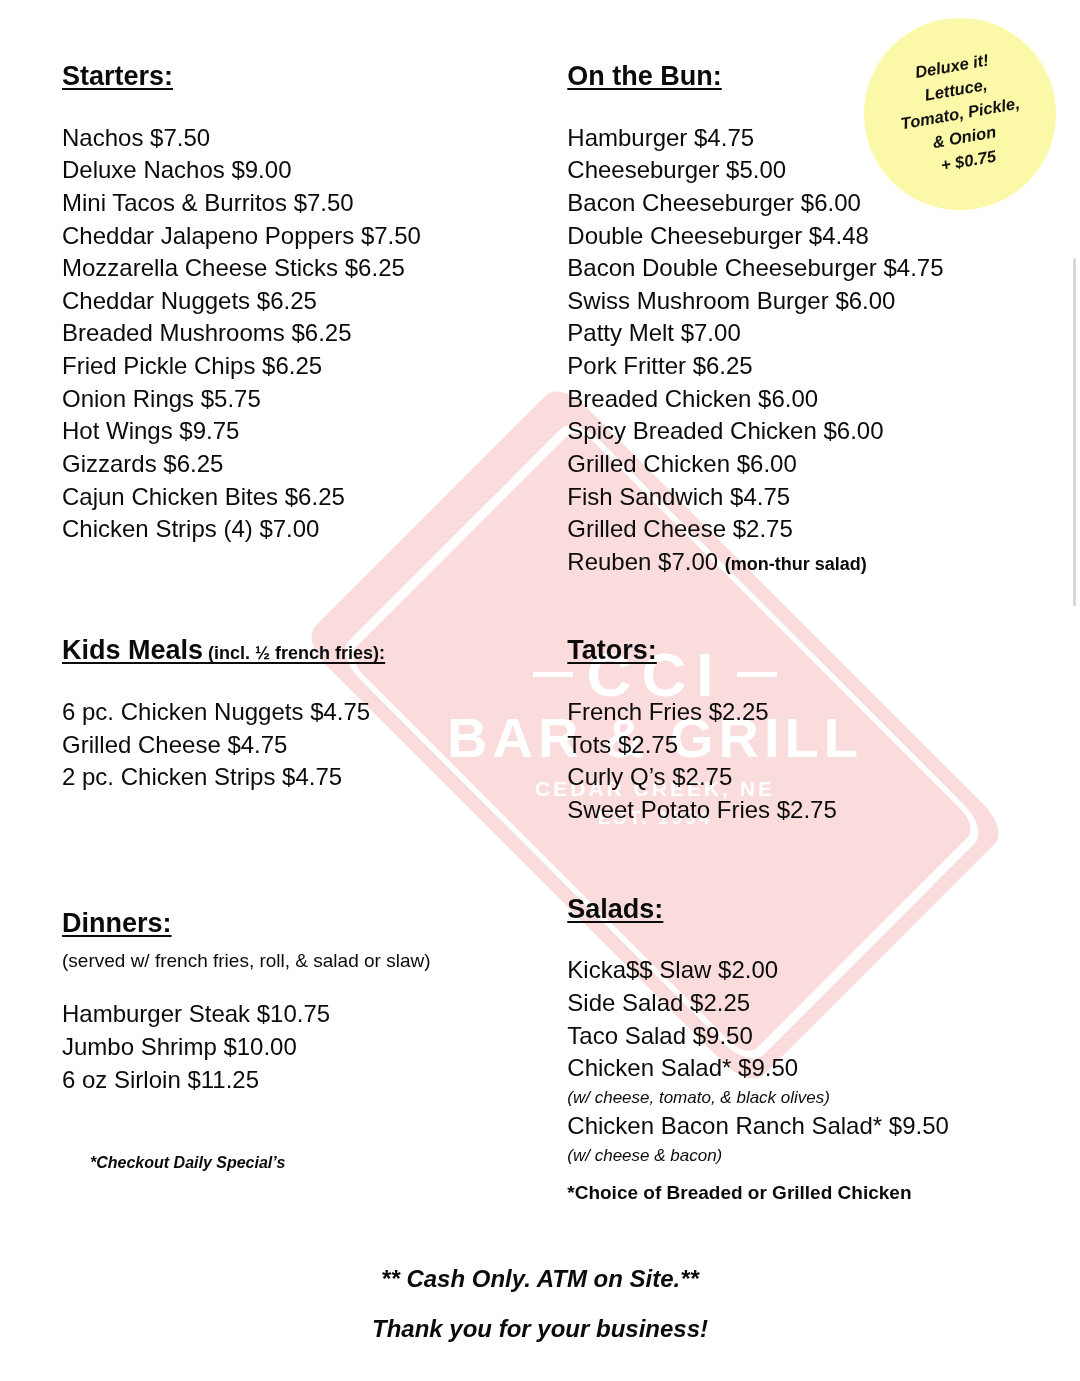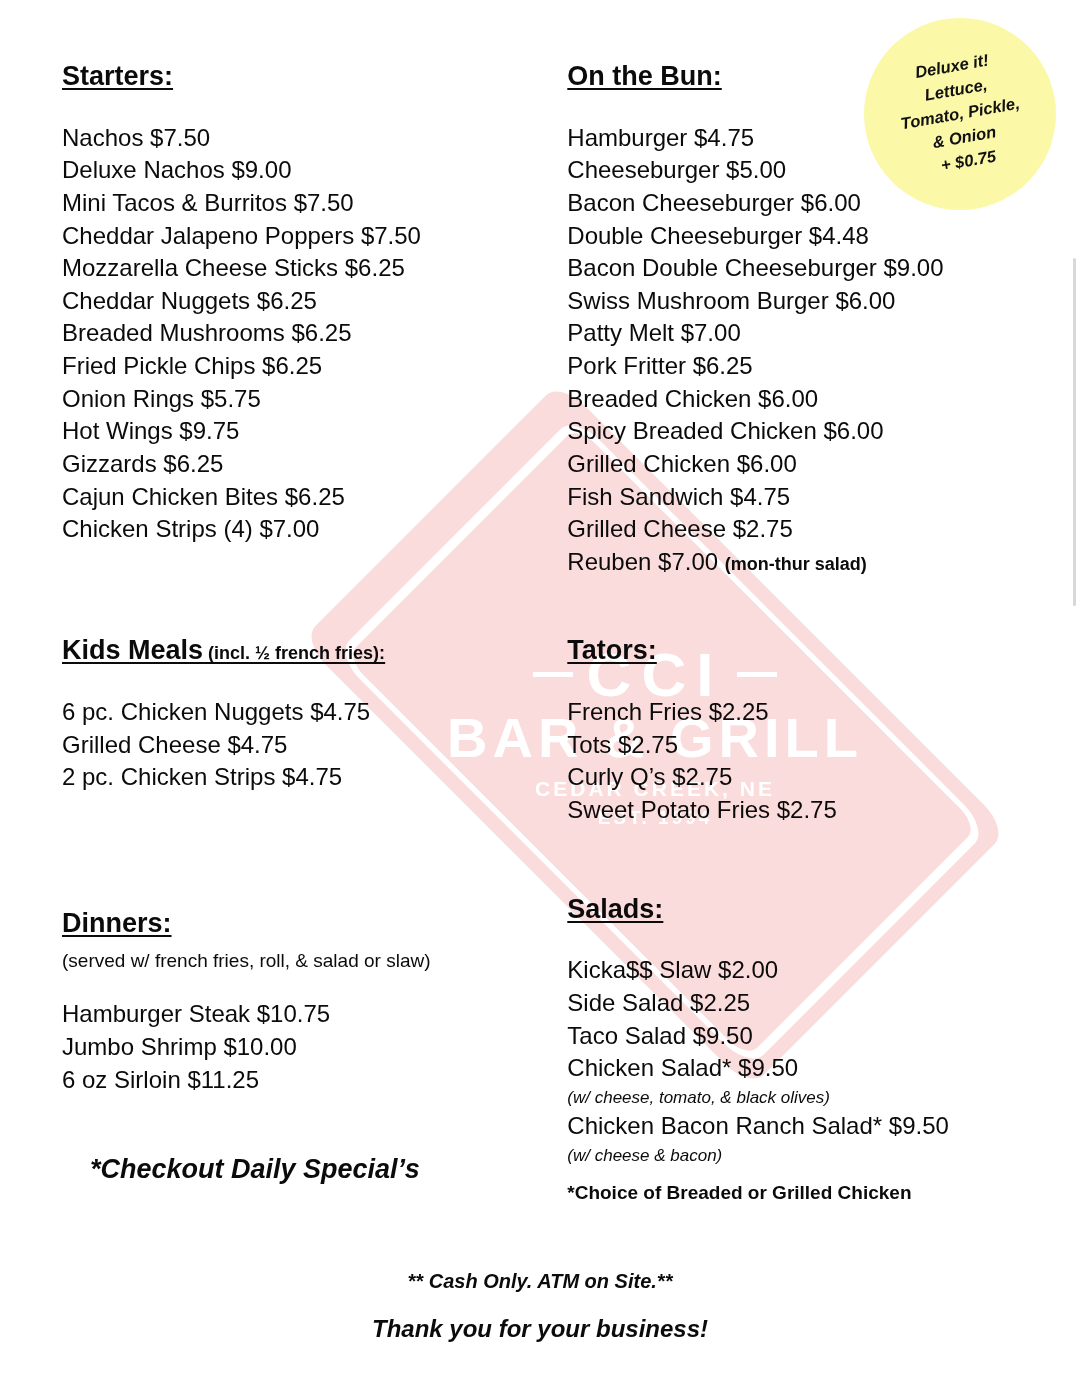--- a/index.html
+++ b/index.html
@@ -170,42 +170,42 @@
   .block-gap-tators { margin-top: 58px; }
   .block-gap-dinners { margin-top: 82px; }
   .block-gap-salads { margin-top: 68px; }
 
   .dinner-note {
     font-size: 19px;
     margin: -18px 0 26px 0;
   }
 
   .footnote-left {
-    font-size: 27px;
+    font-size: 16px;
     font-style: italic;
     font-weight: bold;
     margin-top: 58px;
     padding-left: 28px;
   }
   .footnote-right {
     font-size: 19px;
     font-weight: bold;
     margin-top: 14px;
   }
 
   .closing {
     position: absolute;
     left: 0;
     right: 0;
     bottom: 38px;
     text-align: center;
     z-index: 2;
   }
   .closing .line1 {
-    font-size: 20px;
+    font-size: 24px;
     font-weight: bold;
     font-style: italic;
     margin-bottom: 22px;
   }
   .closing .line2 {
     font-size: 24px;
     font-weight: bold;
     font-style: italic;
   }
 
@@ -272,21 +272,21 @@
           <li>Chicken Strips (4) $7.00</li>
         </ul>
     </div>
     <div class="col-right">
       <h2 class="section">On the Bun:</h2>
       <ul class="items">
           <li>Hamburger $4.75</li>
           <li>Cheeseburger $5.00</li>
           <li> Bacon Cheeseburger $6.00</li>
           <li>Double Cheeseburger $4.48</li>
-          <li>Bacon Double Cheeseburger $9.00</li>
+          <li>Bacon Double Cheeseburger $4.75</li>
           <li>Swiss Mushroom Burger $6.00</li>
           <li> Patty Melt $7.00</li>
           <li>Pork Fritter $6.25</li>
           <li> Breaded Chicken $6.00</li>
           <li>Spicy Breaded Chicken $6.00</li>
           <li>Grilled Chicken $6.00</li>
           <li>Fish Sandwich $4.75</li>
           <li> Grilled Cheese $2.75</li>
           <li>Reuben $7.00 <span class="small-bold">(mon-thur salad)</span></li>
         </ul>

